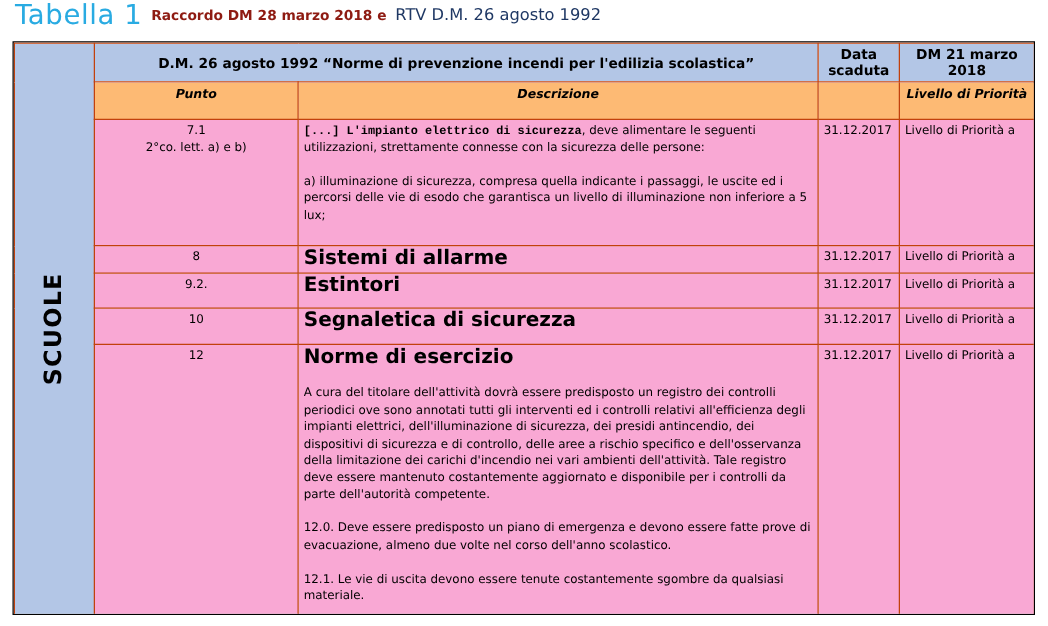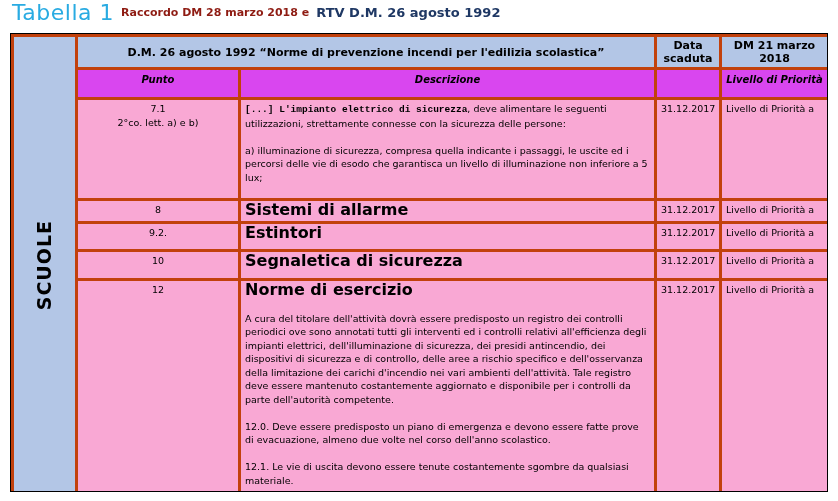--- a/index.html
+++ b/index.html
@@ -14,45 +14,45 @@
     position:absolute;left:12px;top:0px;
     display:flex;align-items:center;gap:7px;white-space:nowrap;
   }
   .caption .main{
     font-size:22px;color:#29ABE2;letter-spacing:0.5px;
   }
   .caption .sub-red{
     font-size:11px;font-weight:bold;color:#8E1B12;
   }
   .caption .sub-navy{
-    font-size:13px;font-weight:bold;color:#1F3864;
+    font-size:13px;font-weight:normal;color:#1F3864;
   }
   
   .table-wrap{
     position:absolute;left:10px;top:33px;width:818px;height:459px;
     overflow:hidden;border:1px solid #000;box-sizing:border-box;
     background:#fff;
   }
   table{border-collapse:collapse;table-layout:fixed;width:816px;}
   col.c-group{width:64px;}
   col.c-punto{width:163px;}
   col.c-desc{width:416px;}
   col.c-data{width:65px;}
   col.c-dm{width:108px;}
   td{
-    border:3px solid #c2410c;
+    border:1px solid #c2410c;
     vertical-align:top;
     padding:2px 4px;
     font-size:9.5px;line-height:13.5px;
     box-sizing:border-box;
     overflow:hidden;
   }
   
   tr.hdr1 td{height:28px;background:#B3C6E6;font-weight:bold;font-size:11px;line-height:13px;text-align:center;vertical-align:middle;}
-  tr.hdr2 td{height:30px;background:#d946ef;font-weight:bold;font-style:italic;font-size:10px;line-height:13px;text-align:center;vertical-align:top;padding-top:3px;}
+  tr.hdr2 td{height:30px;background:#fdba74;font-weight:bold;font-style:italic;font-size:10px;line-height:13px;text-align:center;vertical-align:top;padding-top:3px;}
   
   td.group{
     background:#AFC3E8;vertical-align:middle;text-align:center;padding:0;
   }
   .vtext{
     display:inline-block;
     writing-mode:vertical-rl;
     transform:rotate(180deg);
     font-weight:bold;font-size:19px;letter-spacing:1px;color:#000;
   }

